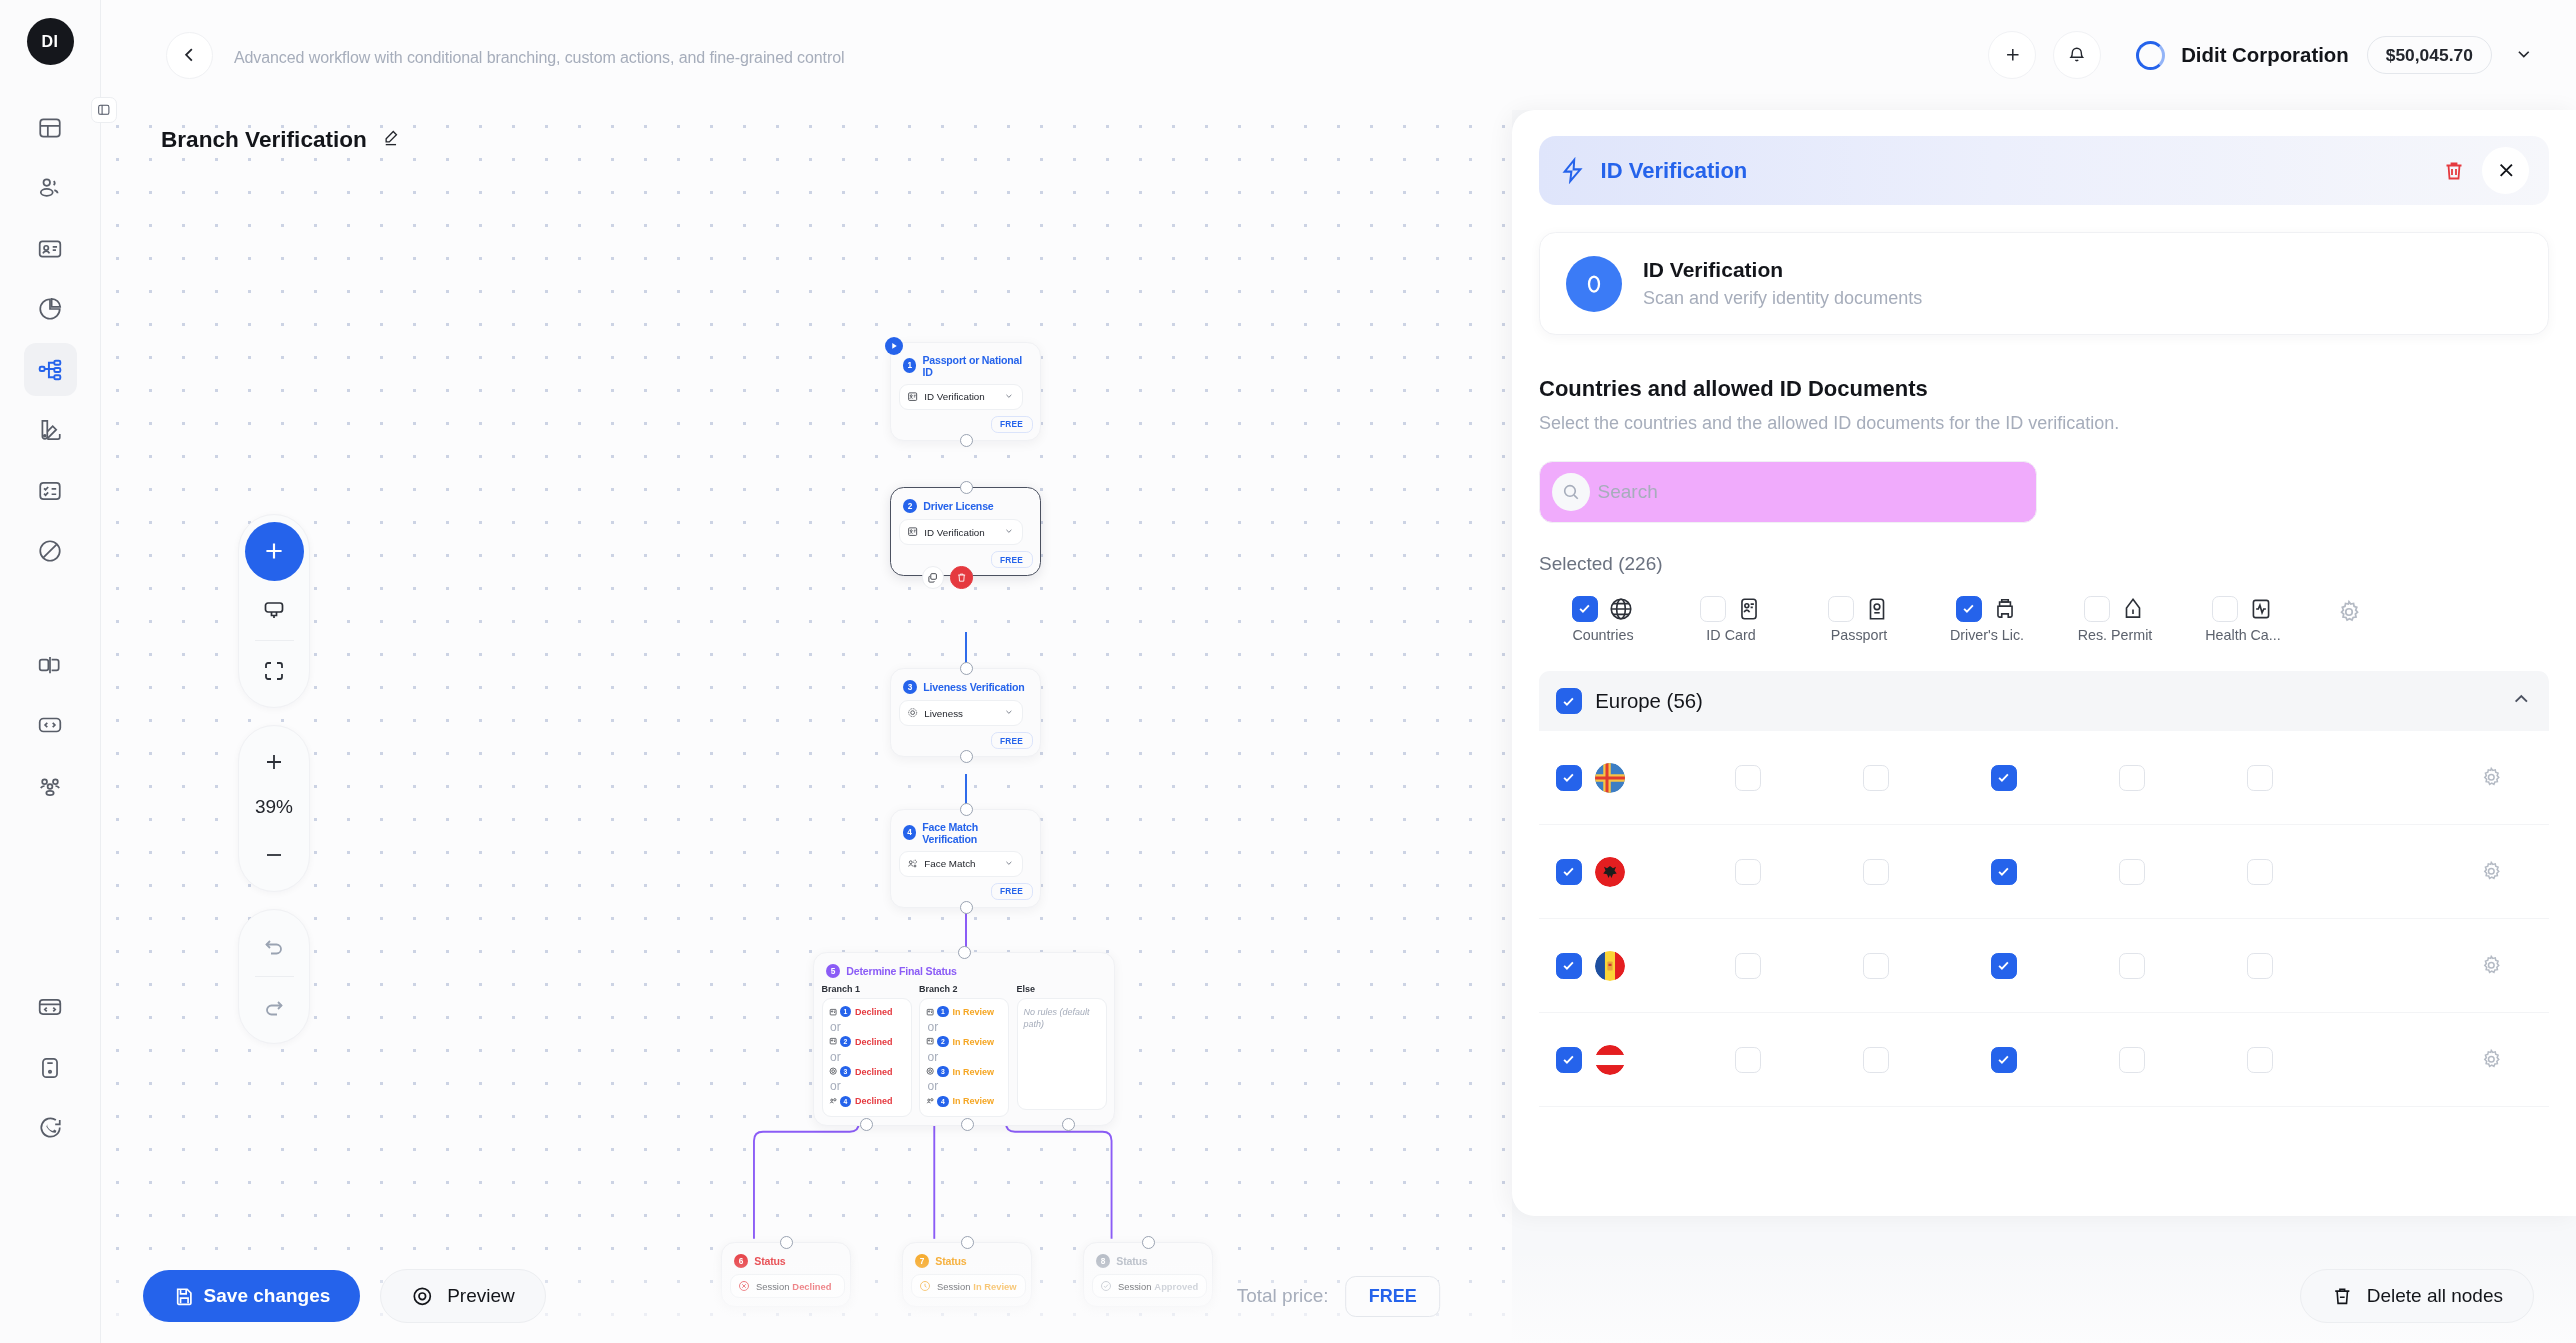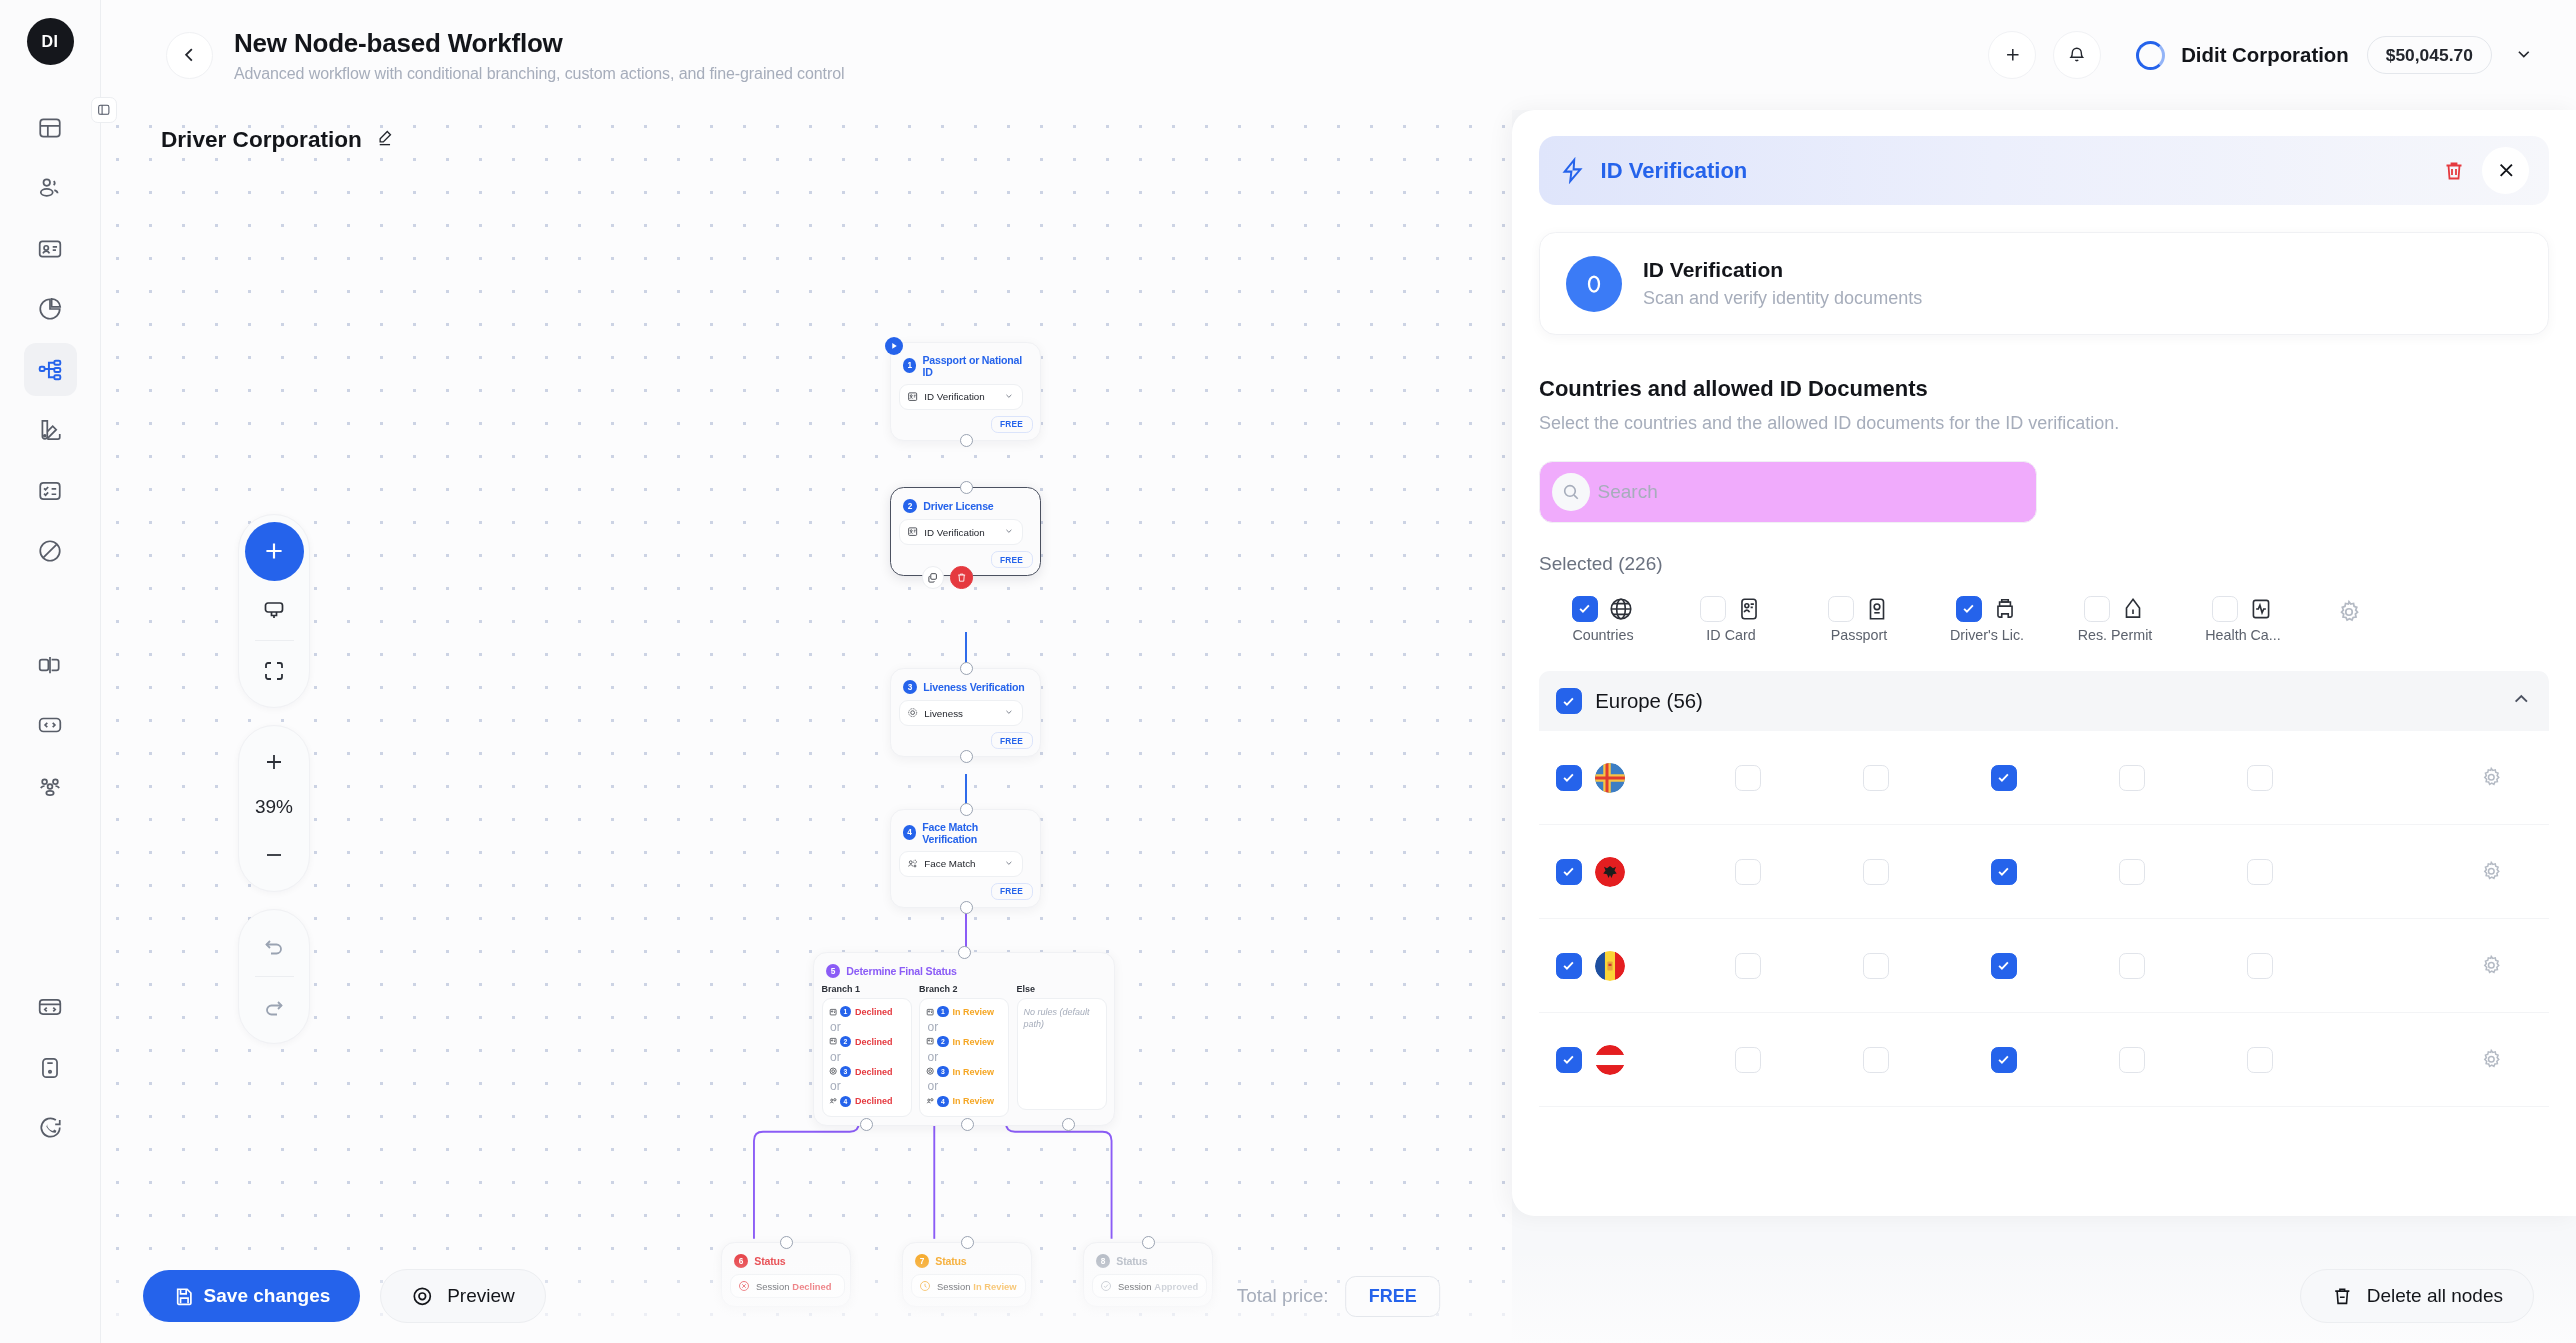--- a/index.html
+++ b/index.html
@@ -395,21 +395,20 @@
     </div>
   </div>
 
   <div class="topbar">
     <div class="back-btn">
       <svg width="19.6" height="19.6" viewBox="0 0 24 24" fill="none" stroke="currentColor" stroke-width="2.2">
           <path d="M14.5 5l-7 7 7 7"></path>
         </svg>
     </div>
     <div class="title-wrap">
-      <div class="wf-title">New Node-based Workflow</div>
       <div class="wf-sub">Advanced workflow with conditional branching, custom actions, and fine-grained control</div>
     </div>
     <div class="top-right">
       <div class="round-btn">
         <svg width="19.6" height="19.6" viewBox="0 0 24 24" fill="none" stroke="currentColor" stroke-width="1.8">
             <path d="M12 5v14M5 12h14"></path>
           </svg>
       </div>
       <div class="round-btn">
         <svg width="19.6" height="19.6" viewBox="0 0 24 24" fill="none" stroke="currentColor" stroke-width="1.7">
@@ -425,21 +424,21 @@
           <svg width="19.6" height="19.6" viewBox="0 0 24 24" fill="none" stroke="currentColor" stroke-width="2">
               <path d="M6 9.5l6 6 6-6"></path>
             </svg>
         </div>
       </div>
     </div>
   </div>
 
   <div class="canvas">
     <div class="canvas-title">
-      <span>Driver Corporation</span>
+      <span>Branch Verification</span>
       <span class="pen">
         <svg width="19" height="19" viewBox="0 0 24 24" fill="none" stroke="currentColor" stroke-width="1.7">
             <path d="M15.5 4.5l4 4-9 9H6.5v-4z"></path>
             <path d="M6 21h13"></path>
           </svg>
       </span>
     </div>
 
     <div class="tool-col">
       <div class="tool-group">

